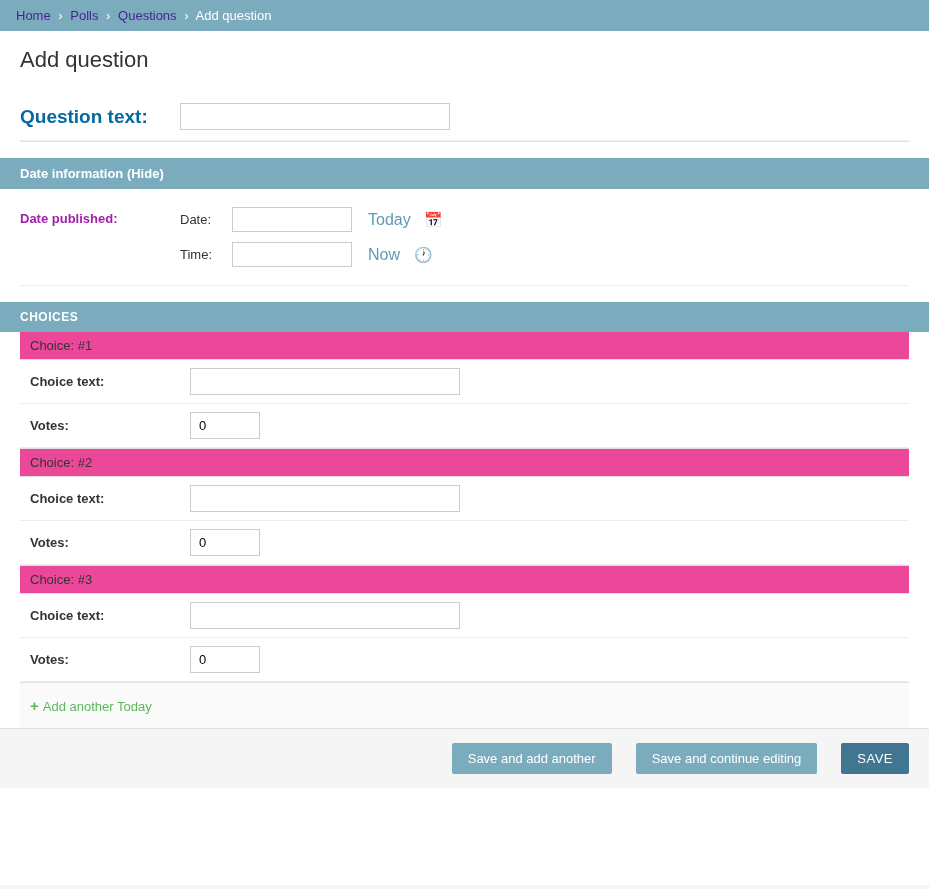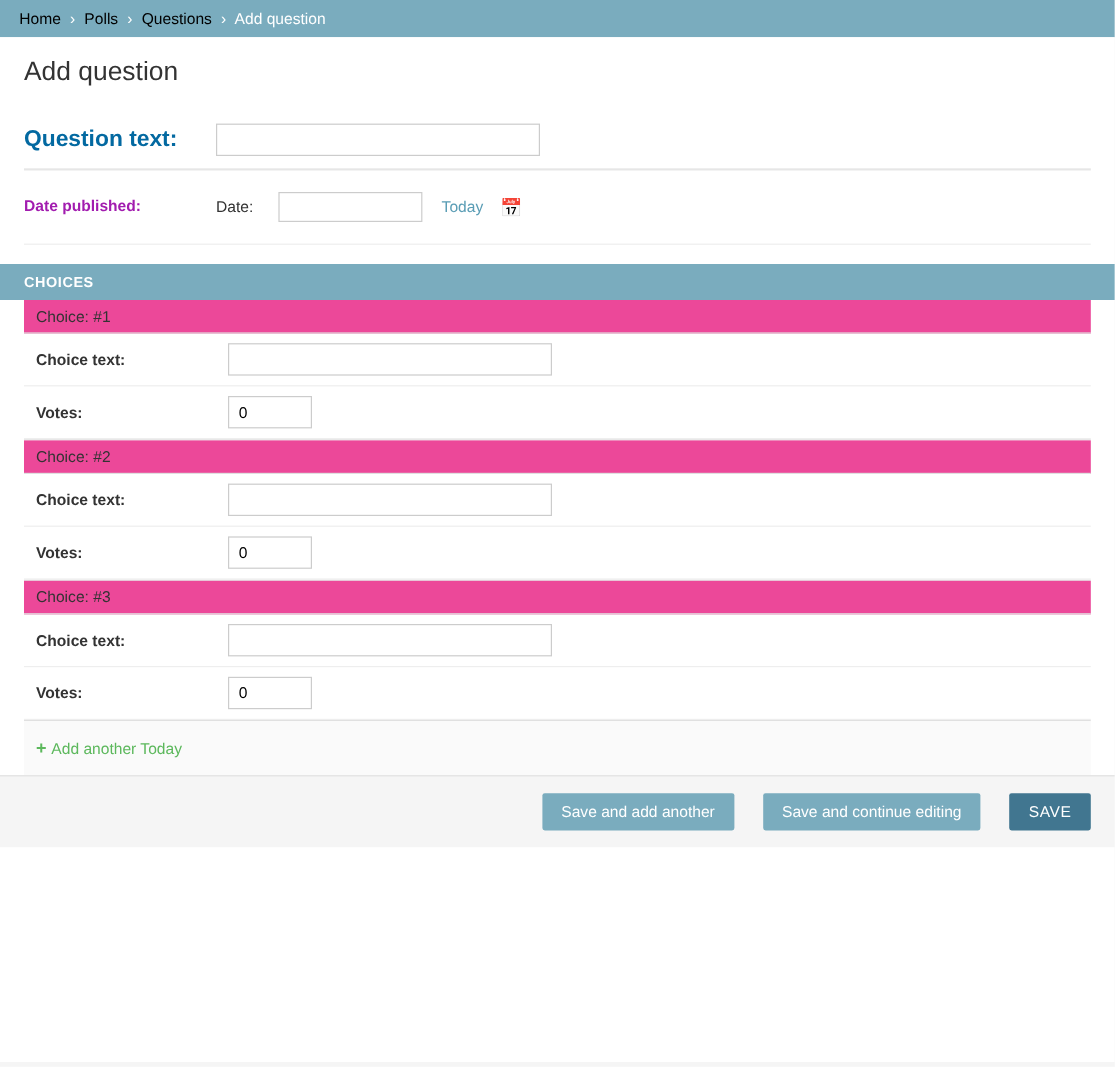--- a/index.html
+++ b/index.html
@@ -5,21 +5,21 @@
     * { box-sizing: border-box; margin: 0; padding: 0; }
     body { font-family: Arial, sans-serif; font-size: 13px; background: #f5f5f5; color: #333; }
 
     
     .breadcrumb-bar {
       background: #7aacbe;
       padding: 8px 16px;
       color: #fff;
       font-size: 13px;
     }
-    .breadcrumb-bar a { color: #000000; text-decoration: none; }
+    .breadcrumb-bar a { color: #4c1d95; text-decoration: none; }
     .breadcrumb-sep { margin: 0 4px; }
 
     
     .content {
       background: #fff;
       margin: 0;
       padding: 16px 20px 20px;
       min-height: calc(889px - 35px);
     }
 
@@ -121,21 +121,21 @@
     .date-row input, .time-row input {
       border: 1px solid #ccc;
       padding: 4px 6px;
       font-size: 13px;
       width: 120px;
     }
 
     .date-link {
       color: #5a9db5;
       text-decoration: none;
-      font-size: 13px;
+      font-size: 16px;
       margin-left: 4px;
     }
 
     .date-icon {
       color: #5a9db5;
       font-size: 15px;
       margin-left: 2px;
     }
 
     
@@ -265,31 +265,40 @@
 
   <div class="form-section">
     <div class="field-row">
       <label>Question text:</label>
       <input type="text" class="question-text-input" style="">
     </div>
   </div>
 
   <hr class="section-line">
 
+  <div class="section-header">
+    <a href="#">Date information (Hide)</a>
+  </div>
 
   <div class="date-section">
     <div class="date-field-group">
       <label>Date published:</label>
       <div class="date-inputs">
         <div class="date-row">
           <label>Date:</label>
           <input type="text" style="">
           <a href="#" class="date-link">Today</a>
           <span class="date-icon">📅</span>
         </div>
+        <div class="time-row">
+          <label>Time:</label>
+          <input type="text" style="">
+          <a href="#" class="date-link">Now</a>
+          <span class="date-icon">🕐</span>
+        </div>
       </div>
     </div>
   </div>
 
   <div class="choices-header">
     <span>CHOICES</span>
   </div>
 
   <div class="choice-block">
     <div class="choice-title-row">Choice: #1</div>

